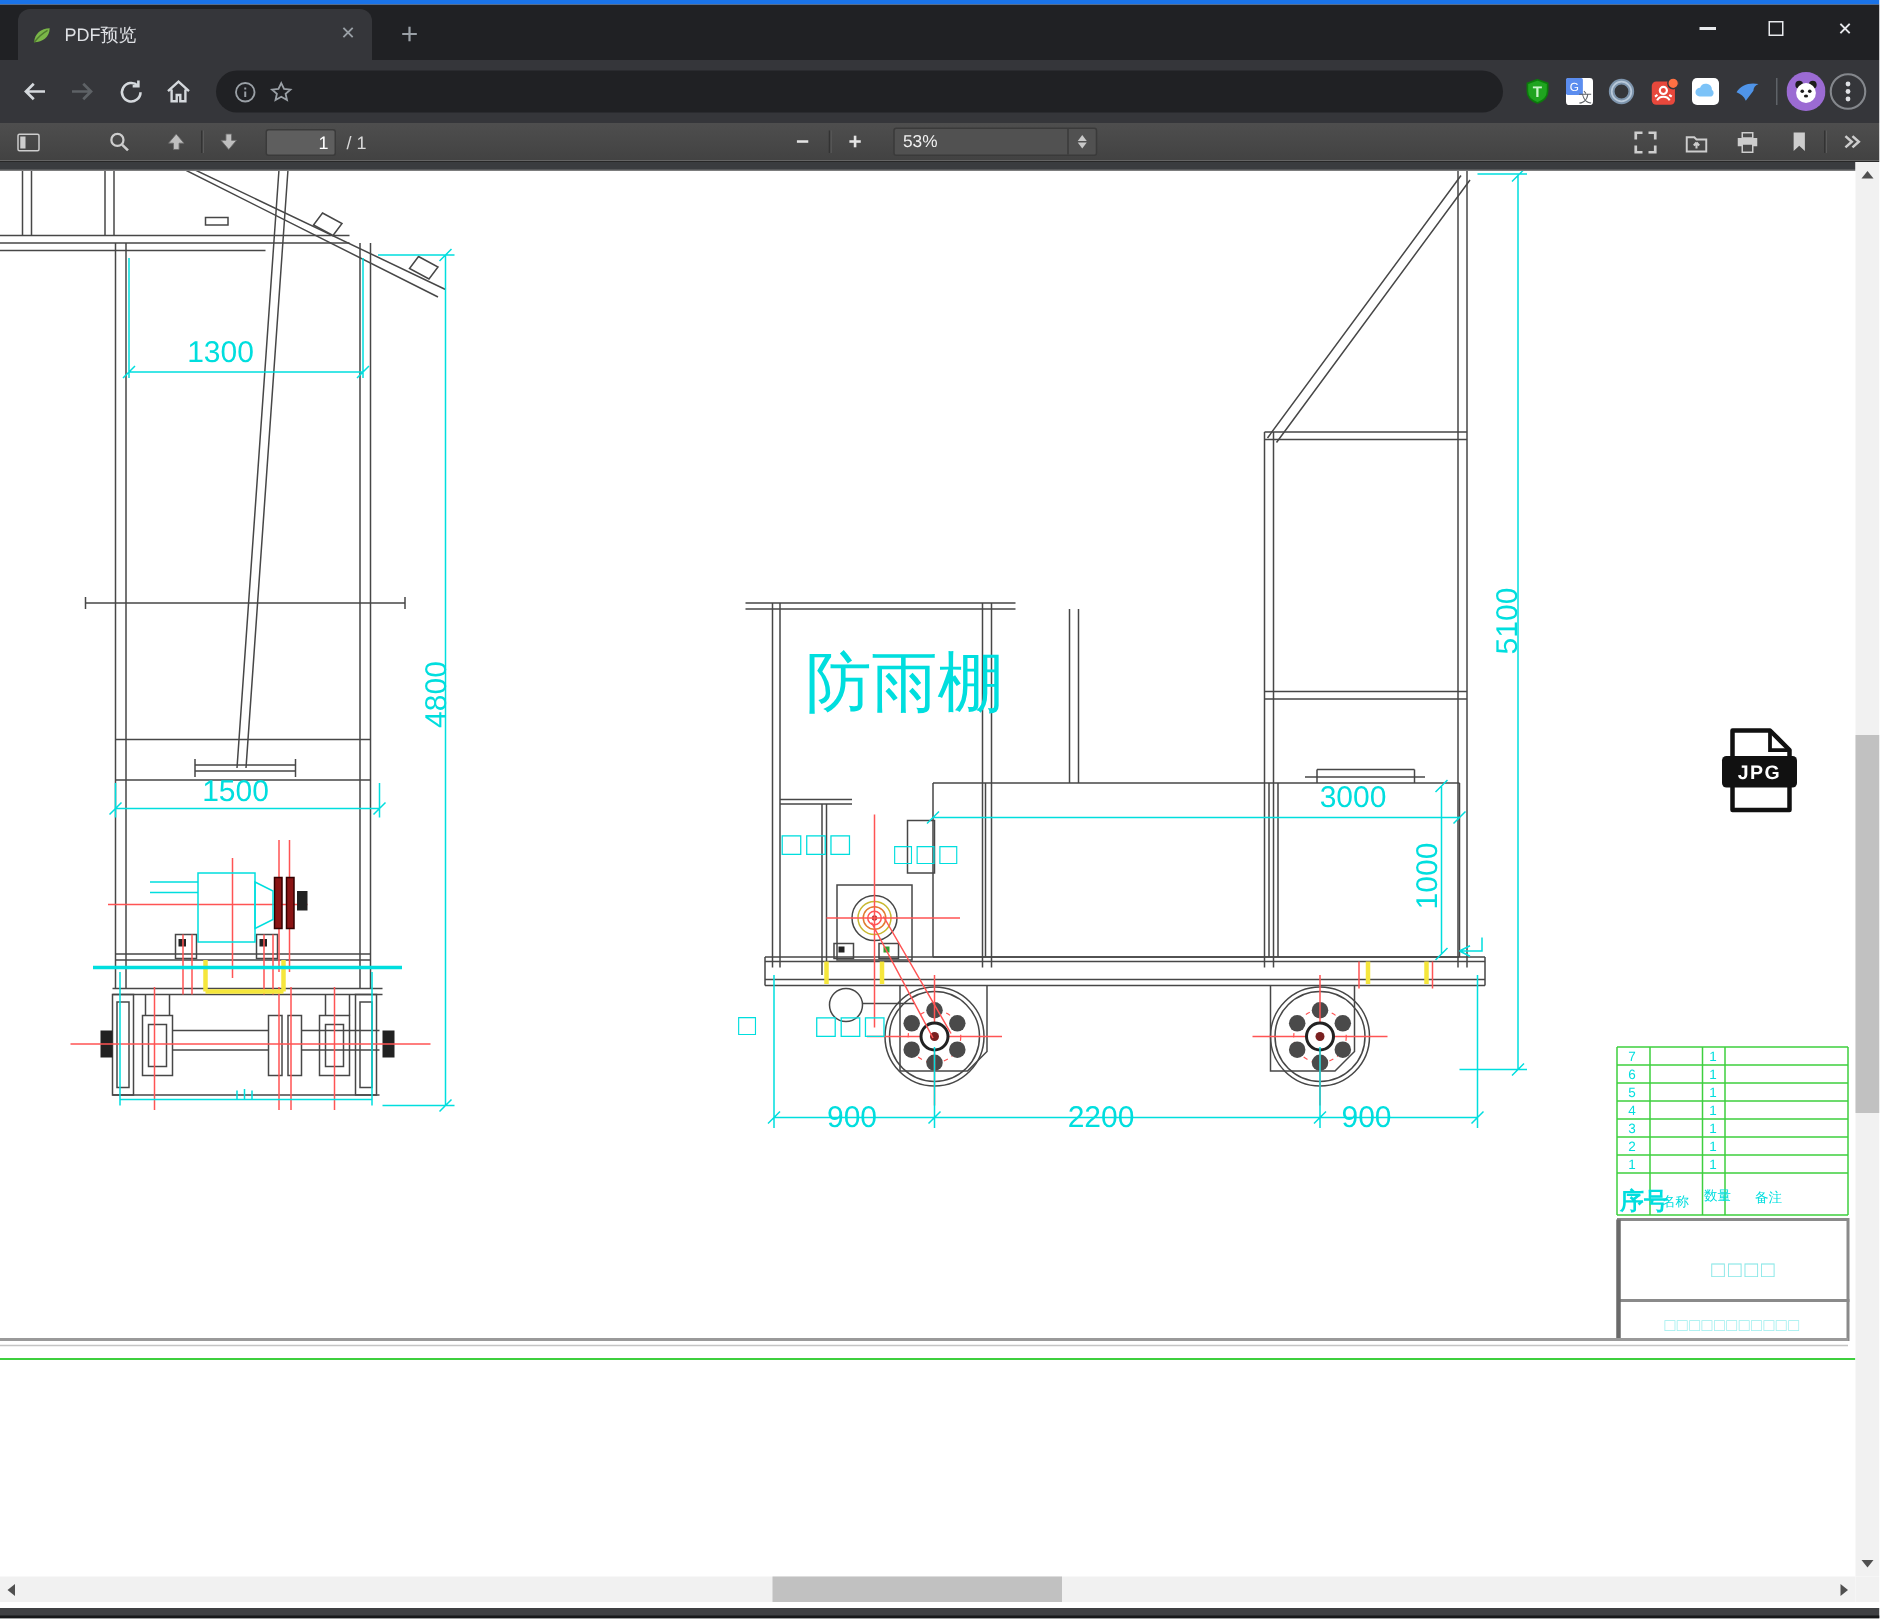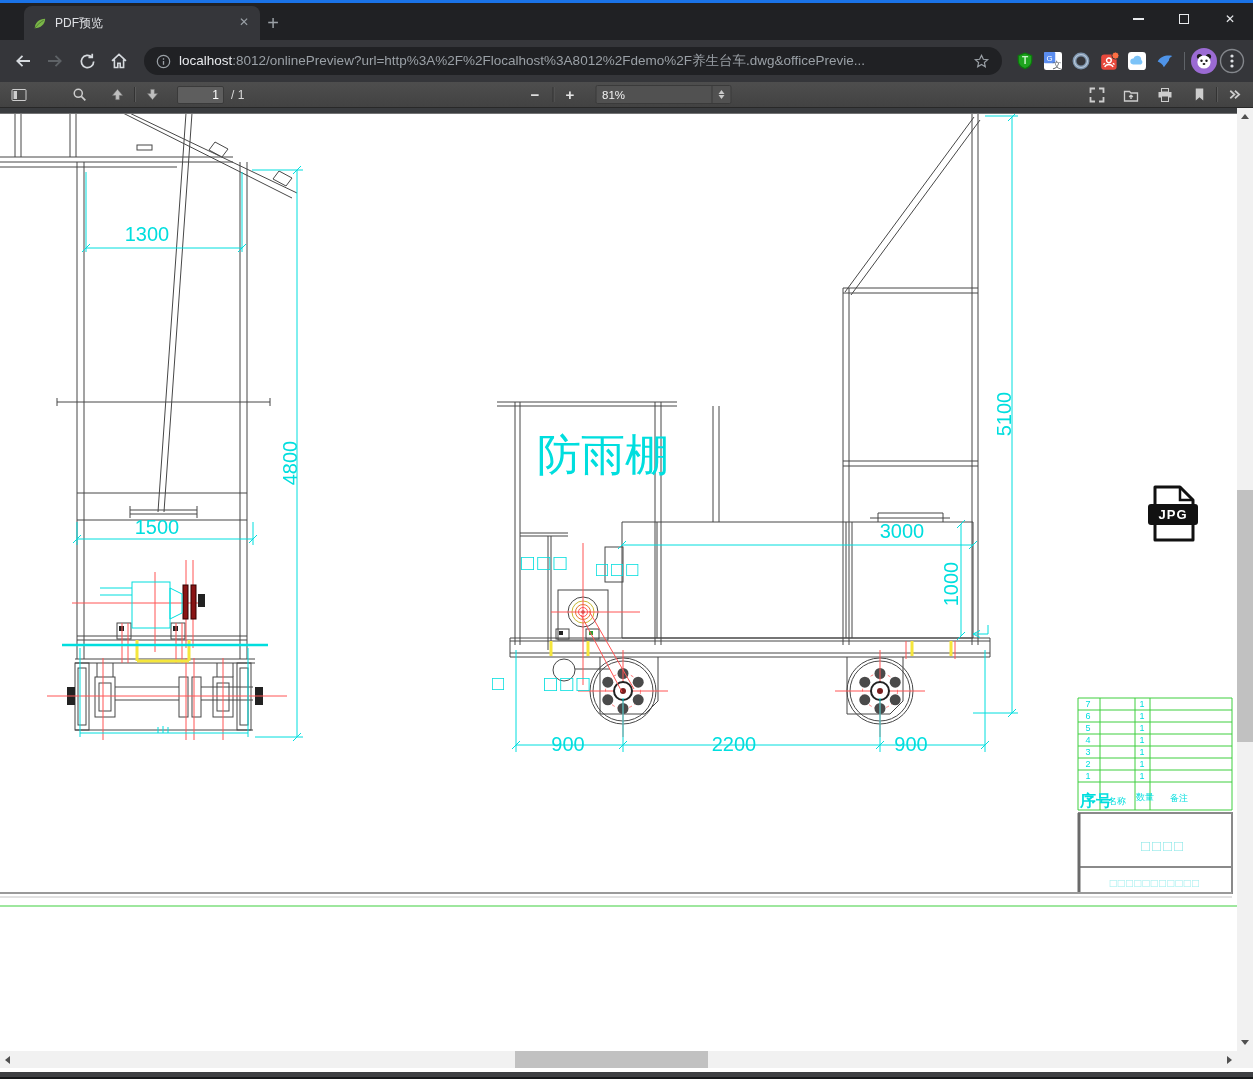--- a/index.html
+++ b/index.html
@@ -1,21 +1,21 @@
 <!DOCTYPE html>
 <html style="--accent: #1a73e8; --cyan: #00dede; --red: #ff5454; --darkred: #8a1414; --yellow: #f5e63c; --green: #3ecf3e; --cad-line: #474747;"><head>
 <meta charset="utf-8">
 <style>
 :root{--accent:#1a73e8;--cyan:#00dede;--red:#ff5454;--darkred:#8a1414;--yellow:#f5e63c;--green:#3ecf3e;--cad-line:#474747;}
 *{margin:0;padding:0;box-sizing:border-box}
 html,body{width:1253px;height:1079px;overflow:hidden;background:#fff;font-family:"Liberation Sans",sans-serif}
 .window{position:relative;width:1253px;height:1079px;background:#fff}
 .accent{position:absolute;top:0;left:0;right:0;height:3px;background:var(--accent)}
 .tabbar{position:absolute;top:3px;left:0;right:0;height:37px;background:#202124}
-.tab{position:absolute;left:24px;top:3px;width:236px;height:34px;background:#35363a;border-radius:8px 8px 0 0;display:flex;align-items:center;padding:0 8px;gap:8px}
+.tab{position:absolute;left:12px;top:3px;width:236px;height:34px;background:#35363a;border-radius:8px 8px 0 0;display:flex;align-items:center;padding:0 8px;gap:8px}
 .tab-title{color:#dfe1e5;font-size:12px;flex:1;white-space:nowrap;overflow:hidden}
 .tab-close{color:#9aa0a6;font-size:12px;width:16px;height:16px;line-height:15px;text-align:center;border-radius:50%;cursor:default}
 .newtab{position:absolute;left:260px;top:8px;width:26px;height:26px;color:#9aa0a6;font-size:20px;line-height:25px;text-align:center;border-radius:50%}
 .wincontrols{position:absolute;right:0;top:0;height:32px;display:flex}
 .winbtn{width:46px;height:32px;display:flex;align-items:center;justify-content:center;color:#e8eaed;font-size:12px}
 .winbtn .min{display:block;width:11px;height:1.5px;background:#e8eaed}
 .winbtn .max{display:block;width:10px;height:10px;border:1.2px solid #e8eaed}
 .navbar{position:absolute;top:40px;left:0;right:0;height:42px;background:#35363a;display:flex;align-items:center;padding:0 8px;gap:2px}
 .navbtn{width:30px;height:30px;display:flex;align-items:center;justify-content:center;border-radius:50%;flex:0 0 auto}
 .urlbar{flex:1;height:28px;background:#202124;border-radius:14px;display:flex;align-items:center;padding:0 12px;gap:8px;margin:0 8px;min-width:0}
@@ -128,21 +128,20 @@
           <path d="M3,9.8L10,3.4l7,6.4M5.4,8.6V16.5h3.4v-4.2h2.4v4.2h3.4V8.6" stroke="#d5d9dd" stroke-width="1.6" fill="none"></path>
         </svg>
     </div>
     <div class="urlbar">
       <span style="display:flex">
         <svg width="15" height="15" viewBox="0 0 16 16">
             <circle cx="8" cy="8" r="6.6" stroke="#9aa0a6" stroke-width="1.3" fill="none"></circle>
             <path d="M8,7.4V11.4M8,4.6v1.4" stroke="#9aa0a6" stroke-width="1.4"></path>
           </svg>
       </span>
-      <span class="url-text"><span class="url-host">localhost</span><span class="url-rest">:8012/onlinePreview?url=http%3A%2F%2Flocalhost%3A8012%2Fdemo%2F养生台车.dwg&amp;officePrevie...</span></span>
       <span style="display:flex">
         <svg width="17" height="17" viewBox="0 0 20 20">
             <path d="M10,2.8l2.2,4.6 5,.5-3.8,3.3 1.1,4.9-4.5-2.6-4.5,2.6 1.1-4.9L2.8,7.9l5-.5z" stroke="#9aa0a6" stroke-width="1.4" fill="none"></path>
           </svg>
       </span>
     </div>
     <div class="ext">
       <svg width="18" height="18" viewBox="0 0 16 16">
           <path d="M8,1l6,2.2v4.6c0,3.8-2.8,5.8-6,7-3.2-1.2-6-3.2-6-7V3.2z" fill="#1fa41f" stroke="#0c7a0c"></path>
           <text x="8" y="11" font-size="9" fill="#c9f3c9" text-anchor="middle" font-weight="bold" font-family="Liberation Sans,sans-serif">T</text>
@@ -233,21 +232,21 @@
     </div>
     <div class="pbgroup pbcenter">
       <div class="pbtn">
           <span class="zoomglyph">−</span>
         </div>
       <div class="pbsep"></div>
       <div class="pbtn">
           <span class="zoomglyph">+</span>
         </div>
       <div class="zoomsel">
-        <span>81%</span>
+        <span>53%</span>
         <span class="spin">
             <span class="tri up"></span>
             <span class="tri dn"></span>
           </span>
       </div>
     </div>
     <div class="pbgroup pbright">
       <div class="pbtn">
         <svg width="16" height="16" viewBox="0 0 16 16">
             <path d="M1.5,6V1.5H6M10,1.5h4.5V6M14.5,10v4.5H10M6,14.5H1.5V10" stroke="#cdcdcd" stroke-width="1.8" fill="none"></path>

